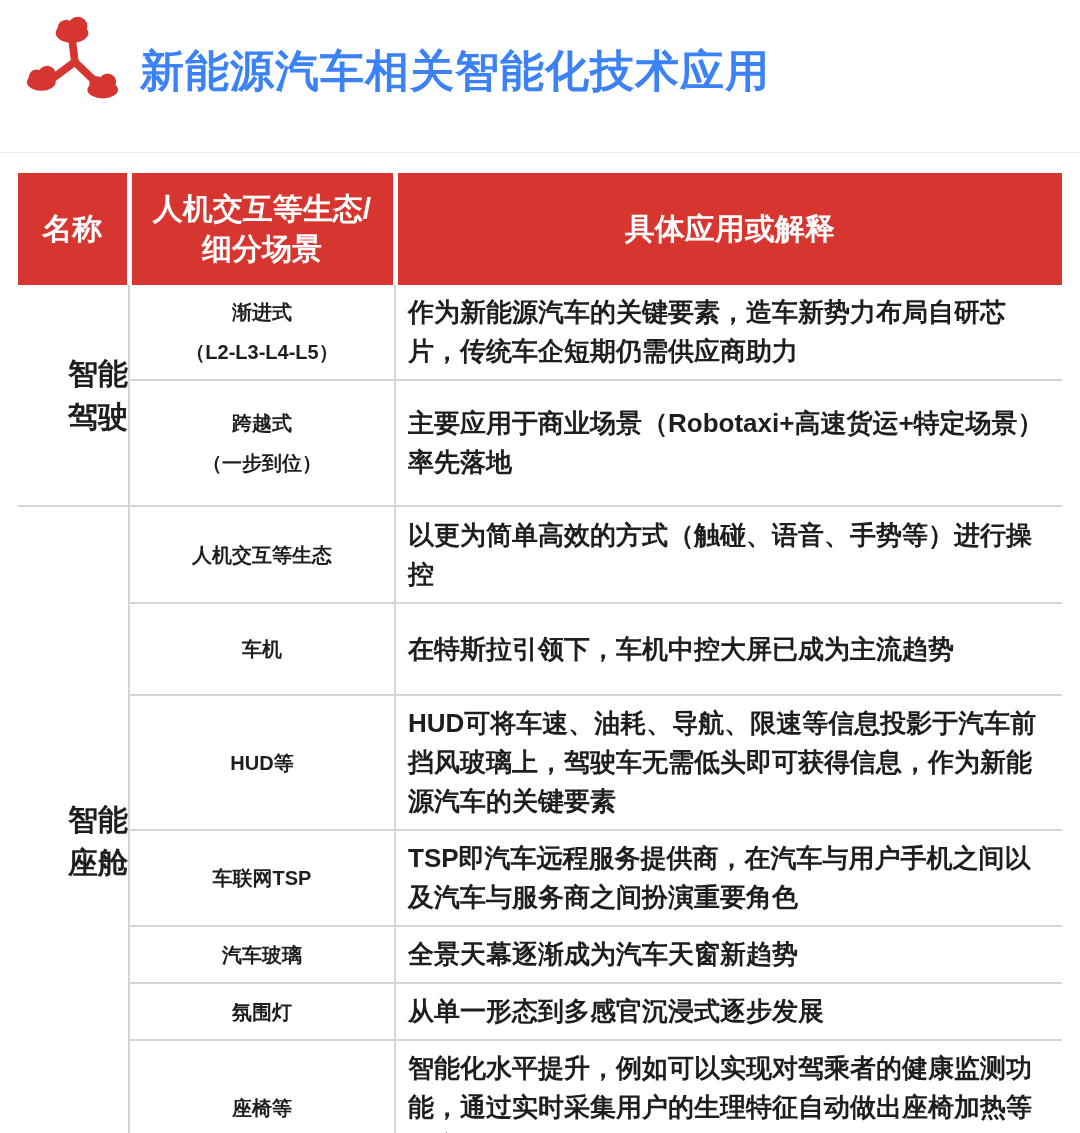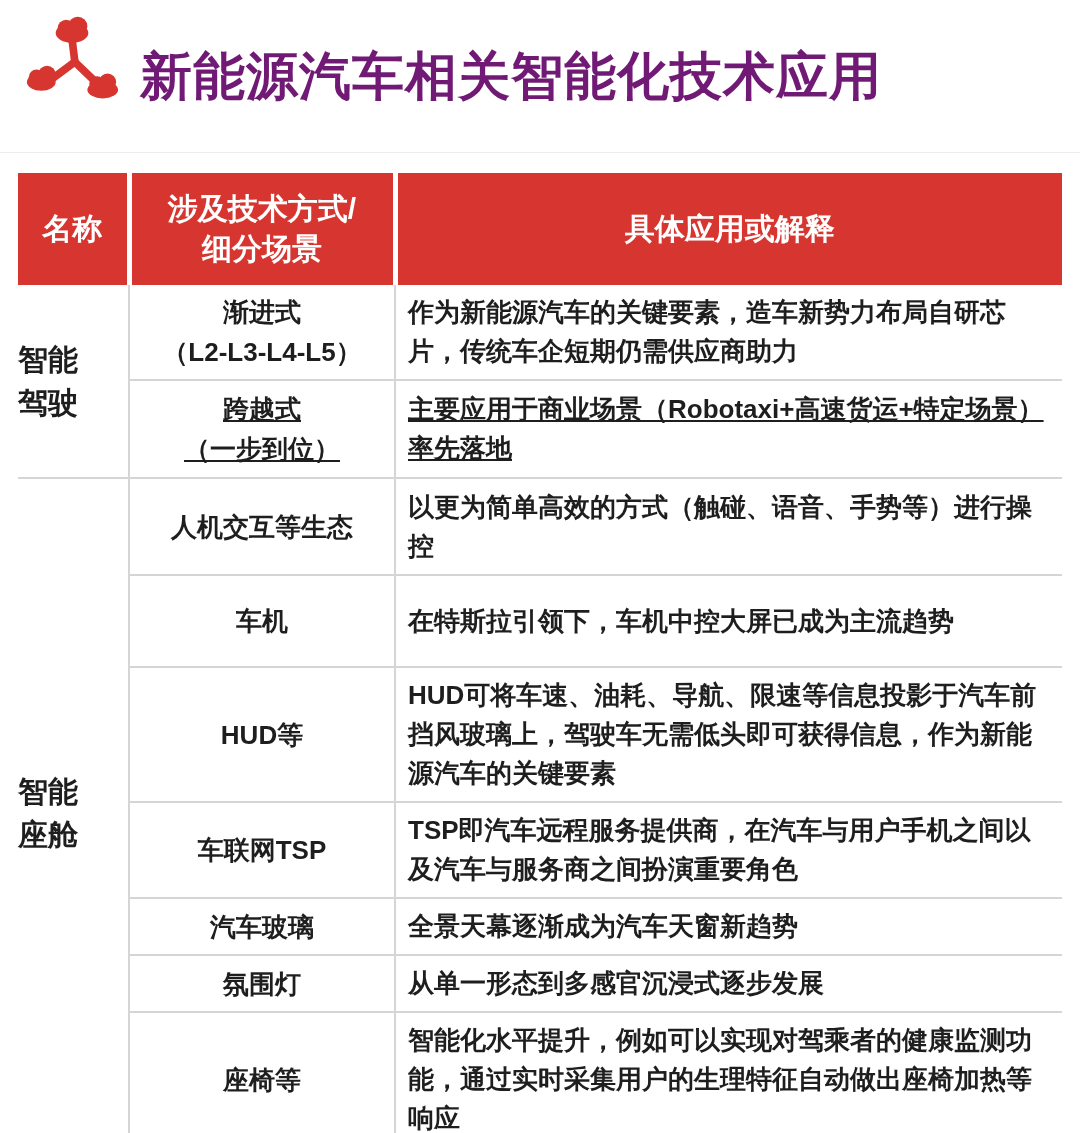--- a/index.html
+++ b/index.html
@@ -18,21 +18,21 @@
   .page-header{
     position:relative;
     height:152px;
   }
   .logo{
     position:absolute;left:24px;top:12px;
     width:96px;height:96px;
   }
   .page-title{
     position:absolute;left:140px;top:42px;
-    font-size:52px;font-weight:800;letter-spacing:1px;color:#701a75;
+    font-size:44px;font-weight:800;letter-spacing:1px;color:#3b82f6;
     white-space:nowrap;
   }
   .hairline{
     width:1080px;height:1px;background:#ececec;
   }
   table.tech-table{
     border-collapse:collapse;
     table-layout:fixed;
     width:1044px;
     margin:20px 18px 0 18px;
@@ -50,47 +50,47 @@
     vertical-align:middle;
     line-height:40px;
   }
   th.gap{border-left:5px solid #fff;}
   td{
     vertical-align:middle;
     font-weight:600;
     background:#fff;
   }
   td.group{
-    text-align:left;
+    text-align:right;
     font-size:30px;
     line-height:43px;
     border-right:2px solid var(--divider);
   }
   td.tech{
     text-align:center;
-    font-size:26px;
+    font-size:20px;
     line-height:40px;
     border-right:2px solid var(--divider);
     padding:0 12px;
   }
   td.desc{
     font-size:26px;
     line-height:39px;
     text-align:left;
     padding:8px 14px 8px 12px;
   }
   tr.divided td.tech,
   tr.divided td.desc{
     border-top:2px solid var(--divider);
   }
   tr.group-start td{
     border-top:2px solid var(--divider);
   }
   tr.r1{height:92px;}
-  tr.r2{height:98px;text-decoration:underline;}
+  tr.r2{height:126px;}
   tr.r3{height:97px;}
   tr.r4{height:92px;}
   tr.r5{height:122px;}
   tr.r6{height:73px;}
   tr.r7{height:50px;}
   tr.r8{height:45px;}
   tr.r9{height:121px;}
 </style>
 </head>
 <body>
@@ -128,21 +128,21 @@
 <table class="tech-table">
   <colgroup>
       <col class="c1">
       <col class="c2">
       <col class="c3">
     </colgroup>
   <thead>
     <tr>
       <th>名称</th>
       <th class="gap">
-        <div>涉及技术方式/</div>
+        <div>人机交互等生态/</div>
         <div>细分场景</div>
       </th>
       <th class="gap">具体应用或解释</th>
     </tr>
   </thead>
   <tbody>
     <tr class="r1">
       <td class="group" rowspan="2">
         <div>智能</div>
         <div>驾驶</div>

